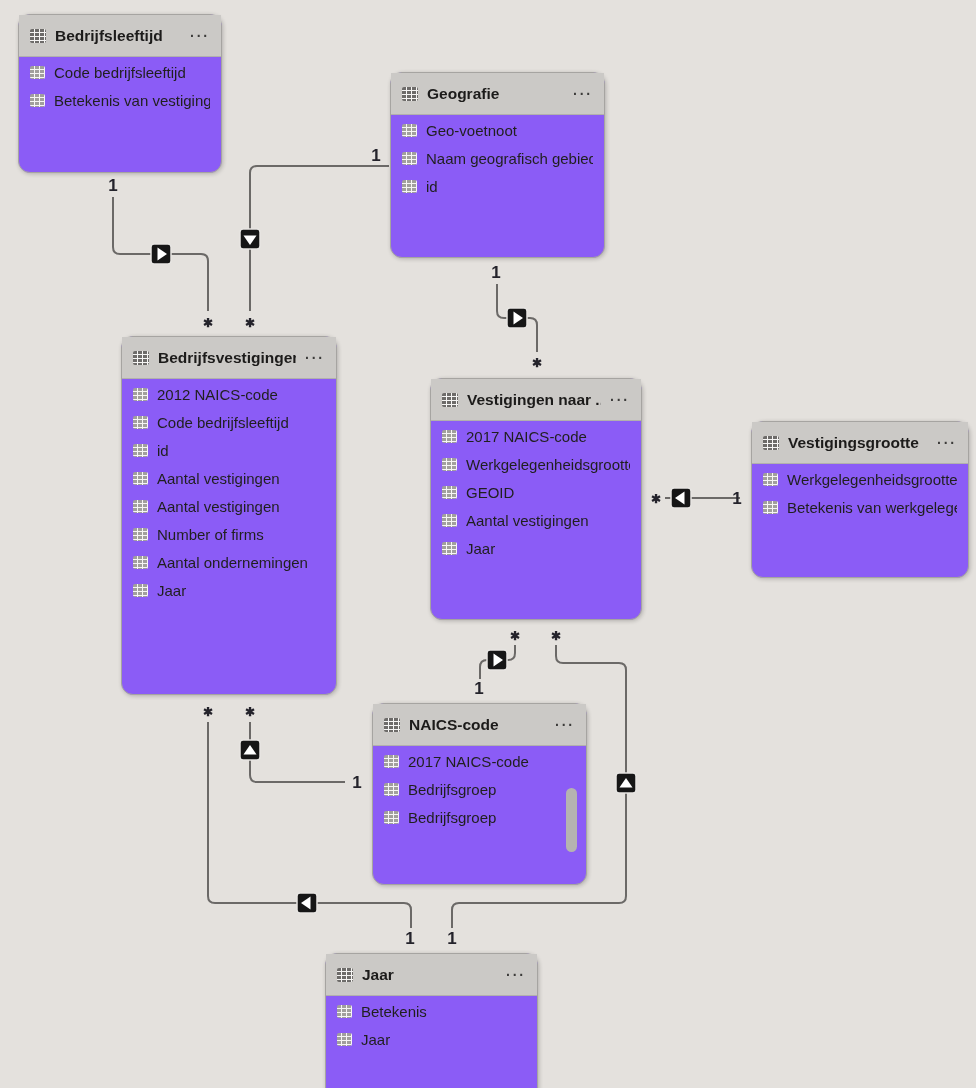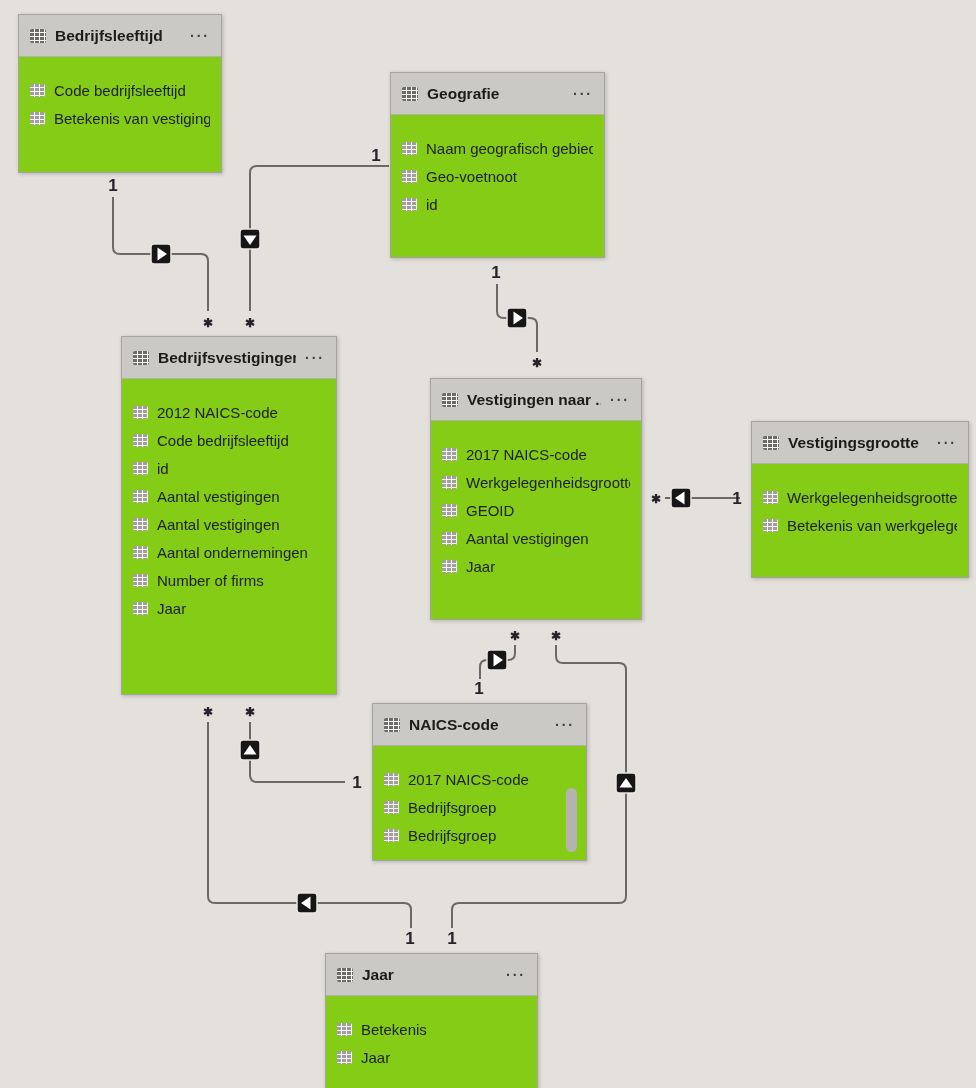--- a/index.html
+++ b/index.html
@@ -5,27 +5,27 @@
   html,body{margin:0;padding:0;}
   body{font-family:"Liberation Sans",sans-serif;}
   .canvas{position:relative;width:976px;height:1088px;background:#e4e1dd;overflow:hidden;}
   .overlay{position:absolute;left:0;top:0;z-index:1;}
   .overlay path{fill:none;stroke:#6b6967;stroke-width:2;}
   .overlay text{fill:#24232b;font-weight:700;text-anchor:middle;font-family:"Liberation Sans",sans-serif;}
   .card-one{font-size:17px;}
   .card-many{font-size:12px;}
   .rel-icon rect{fill:#161616;stroke:#e7e5e2;stroke-width:1.5;}
   .rel-icon polygon{fill:#ffffff;}
-  .table-card{position:absolute;z-index:2;background:#84cc16;border:1px solid #a6a4a1;border-radius:0;
+  .table-card{position:absolute;z-index:2;background:#8b5cf6;border:1px solid #a6a4a1;border-radius:12px;
     box-shadow:1px 1px 4px rgba(0,0,0,.22);box-sizing:border-box;}
   .card-header{height:42px;background:#cbc9c6;border-bottom:1px solid #b2b0ad;display:flex;align-items:center;
     padding:0 11px;gap:9px;box-sizing:border-box;cursor:pointer;}
   .card-title{font-weight:700;font-size:15.5px;color:#1c1b1a;flex:1;white-space:nowrap;overflow:hidden;}
   .ellipsis-btn{font-size:14px;font-weight:700;color:#3c3b3a;letter-spacing:2px;line-height:1;flex:none;cursor:pointer;}
-  .card-body{padding-top:19px;position:relative;}
+  .card-body{padding-top:1px;position:relative;}
   .field-row{height:28px;display:flex;align-items:center;padding:0 11px;gap:9px;}
   .field-label{font-size:15px;color:#201f1e;white-space:nowrap;overflow:hidden;}
   .grid-icon{display:inline-block;width:15px;height:13px;border-radius:2px;flex:none;background-color:#a19f9d;
     background-image:repeating-linear-gradient(to right,transparent 0 4px,#f6f5f4 4px 5px),
                      repeating-linear-gradient(to bottom,transparent 0 3px,#f6f5f4 3px 4px);}
   .card-header .grid-icon{background-color:#6d6b69;width:16px;height:14px;}
   .scrollbar{position:absolute;width:11px;border-radius:6px;background:#b5b3b1;}
 </style>
 </head>
 <body>
@@ -135,28 +135,28 @@
 
   <div class="table-card" style="left:390px;top:72px;width:215px;height:186px;">
     <div class="card-header">
       <span class="grid-icon"></span>
       <span class="card-title">Geografie</span>
       <span class="ellipsis-btn">···</span>
     </div>
     <div class="card-body">
       <div class="field-row">
         <span class="grid-icon"></span>
+        <span class="field-label">Geo-voetnoot</span>
+      </div>
+      <div class="field-row">
+        <span class="grid-icon"></span>
         <span class="field-label">Naam geografisch gebied</span>
       </div>
       <div class="field-row">
         <span class="grid-icon"></span>
-        <span class="field-label">Geo-voetnoot</span>
-      </div>
-      <div class="field-row">
-        <span class="grid-icon"></span>
         <span class="field-label">id</span>
       </div>
     </div>
   </div>
 
   <div class="table-card" style="left:121px;top:336px;width:216px;height:359px;">
     <div class="card-header">
       <span class="grid-icon"></span>
       <span class="card-title">Bedrijfsvestigingen</span>
       <span class="ellipsis-btn">···</span>
@@ -177,28 +177,28 @@
       <div class="field-row">
         <span class="grid-icon"></span>
         <span class="field-label">Aantal vestigingen</span>
       </div>
       <div class="field-row">
         <span class="grid-icon"></span>
         <span class="field-label">Aantal vestigingen</span>
       </div>
       <div class="field-row">
         <span class="grid-icon"></span>
+        <span class="field-label">Number of firms</span>
+      </div>
+      <div class="field-row">
+        <span class="grid-icon"></span>
         <span class="field-label">Aantal ondernemingen</span>
       </div>
       <div class="field-row">
         <span class="grid-icon"></span>
-        <span class="field-label">Number of firms</span>
-      </div>
-      <div class="field-row">
-        <span class="grid-icon"></span>
         <span class="field-label">Jaar</span>
       </div>
     </div>
   </div>
 
   <div class="table-card" style="left:430px;top:378px;width:212px;height:242px;">
     <div class="card-header">
       <span class="grid-icon"></span>
       <span class="card-title">Vestigingen naar ...</span>
       <span class="ellipsis-btn">···</span>
@@ -238,21 +238,21 @@
         <span class="grid-icon"></span>
         <span class="field-label">Werkgelegenheidsgrootte</span>
       </div>
       <div class="field-row">
         <span class="grid-icon"></span>
         <span class="field-label">Betekenis van werkgelege</span>
       </div>
     </div>
   </div>
 
-  <div class="table-card" style="left:372px;top:703px;width:215px;height:158px;">
+  <div class="table-card" style="left:372px;top:703px;width:215px;height:182px;">
     <div class="card-header">
       <span class="grid-icon"></span>
       <span class="card-title">NAICS-code</span>
       <span class="ellipsis-btn">···</span>
     </div>
     <div class="card-body">
       <div class="field-row">
         <span class="grid-icon"></span>
         <span class="field-label">2017 NAICS-code</span>
       </div>

